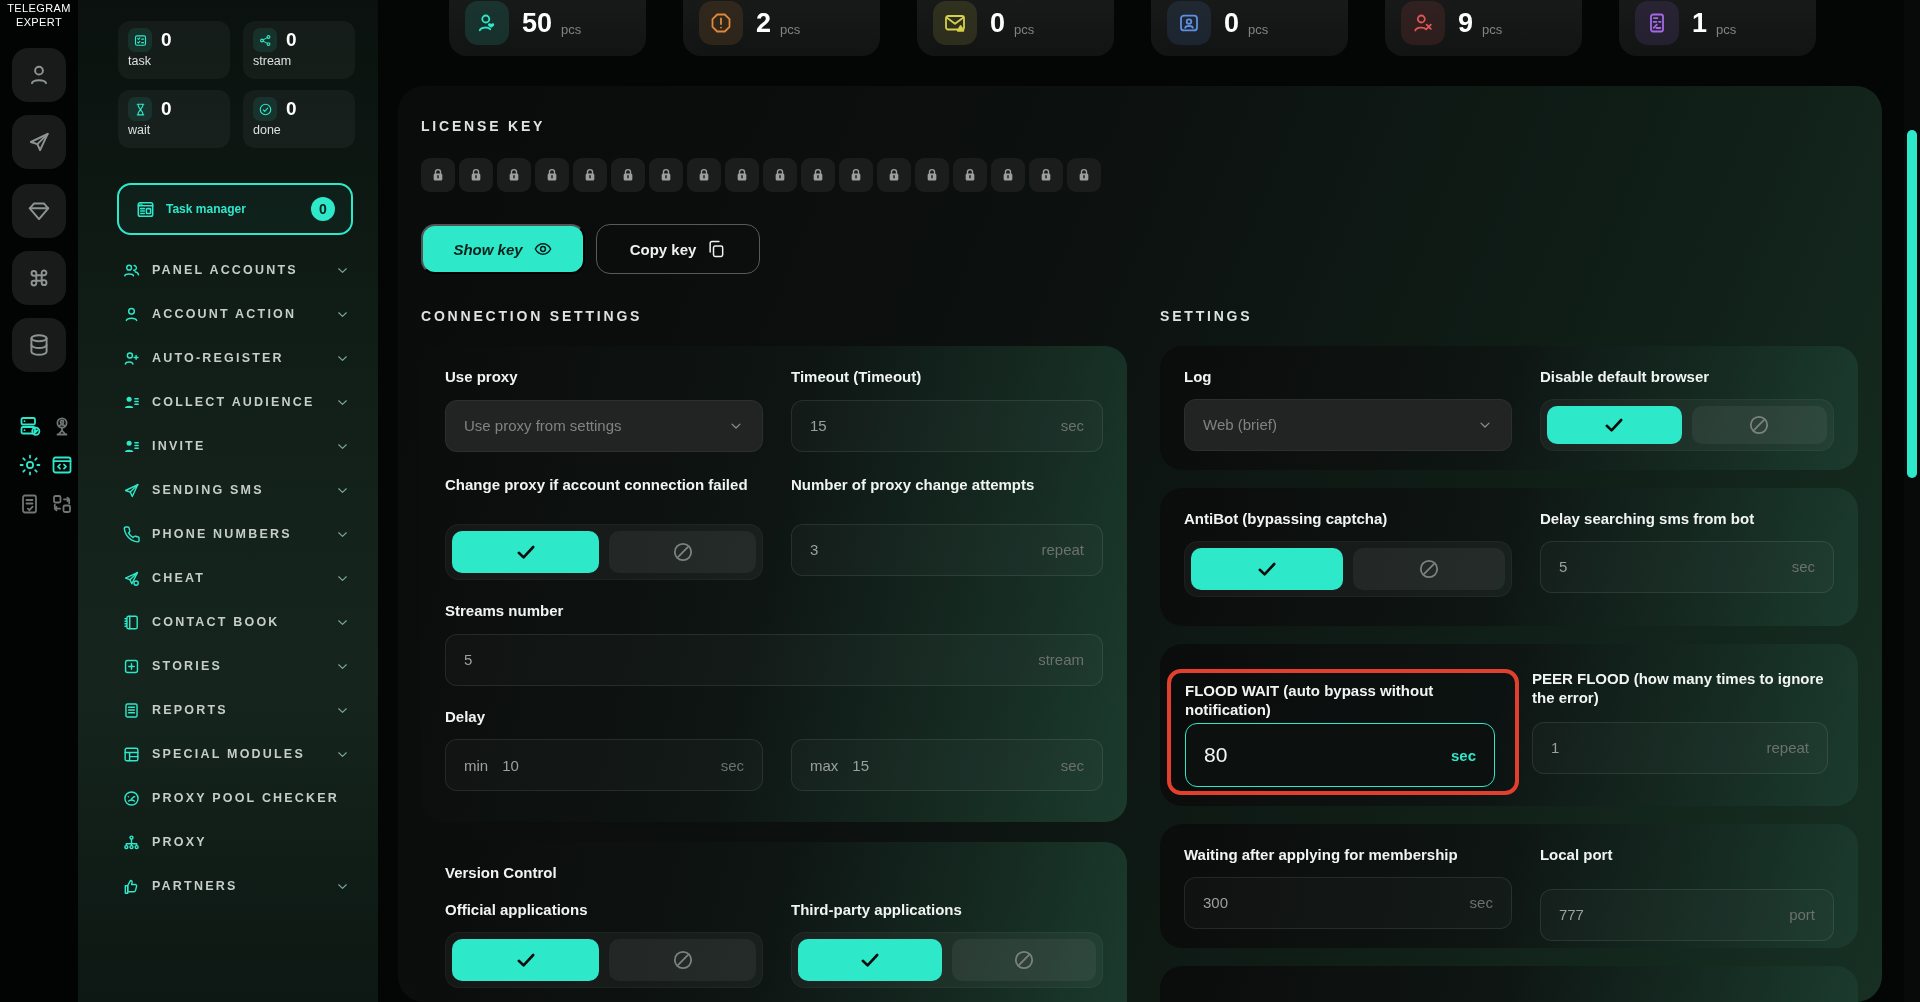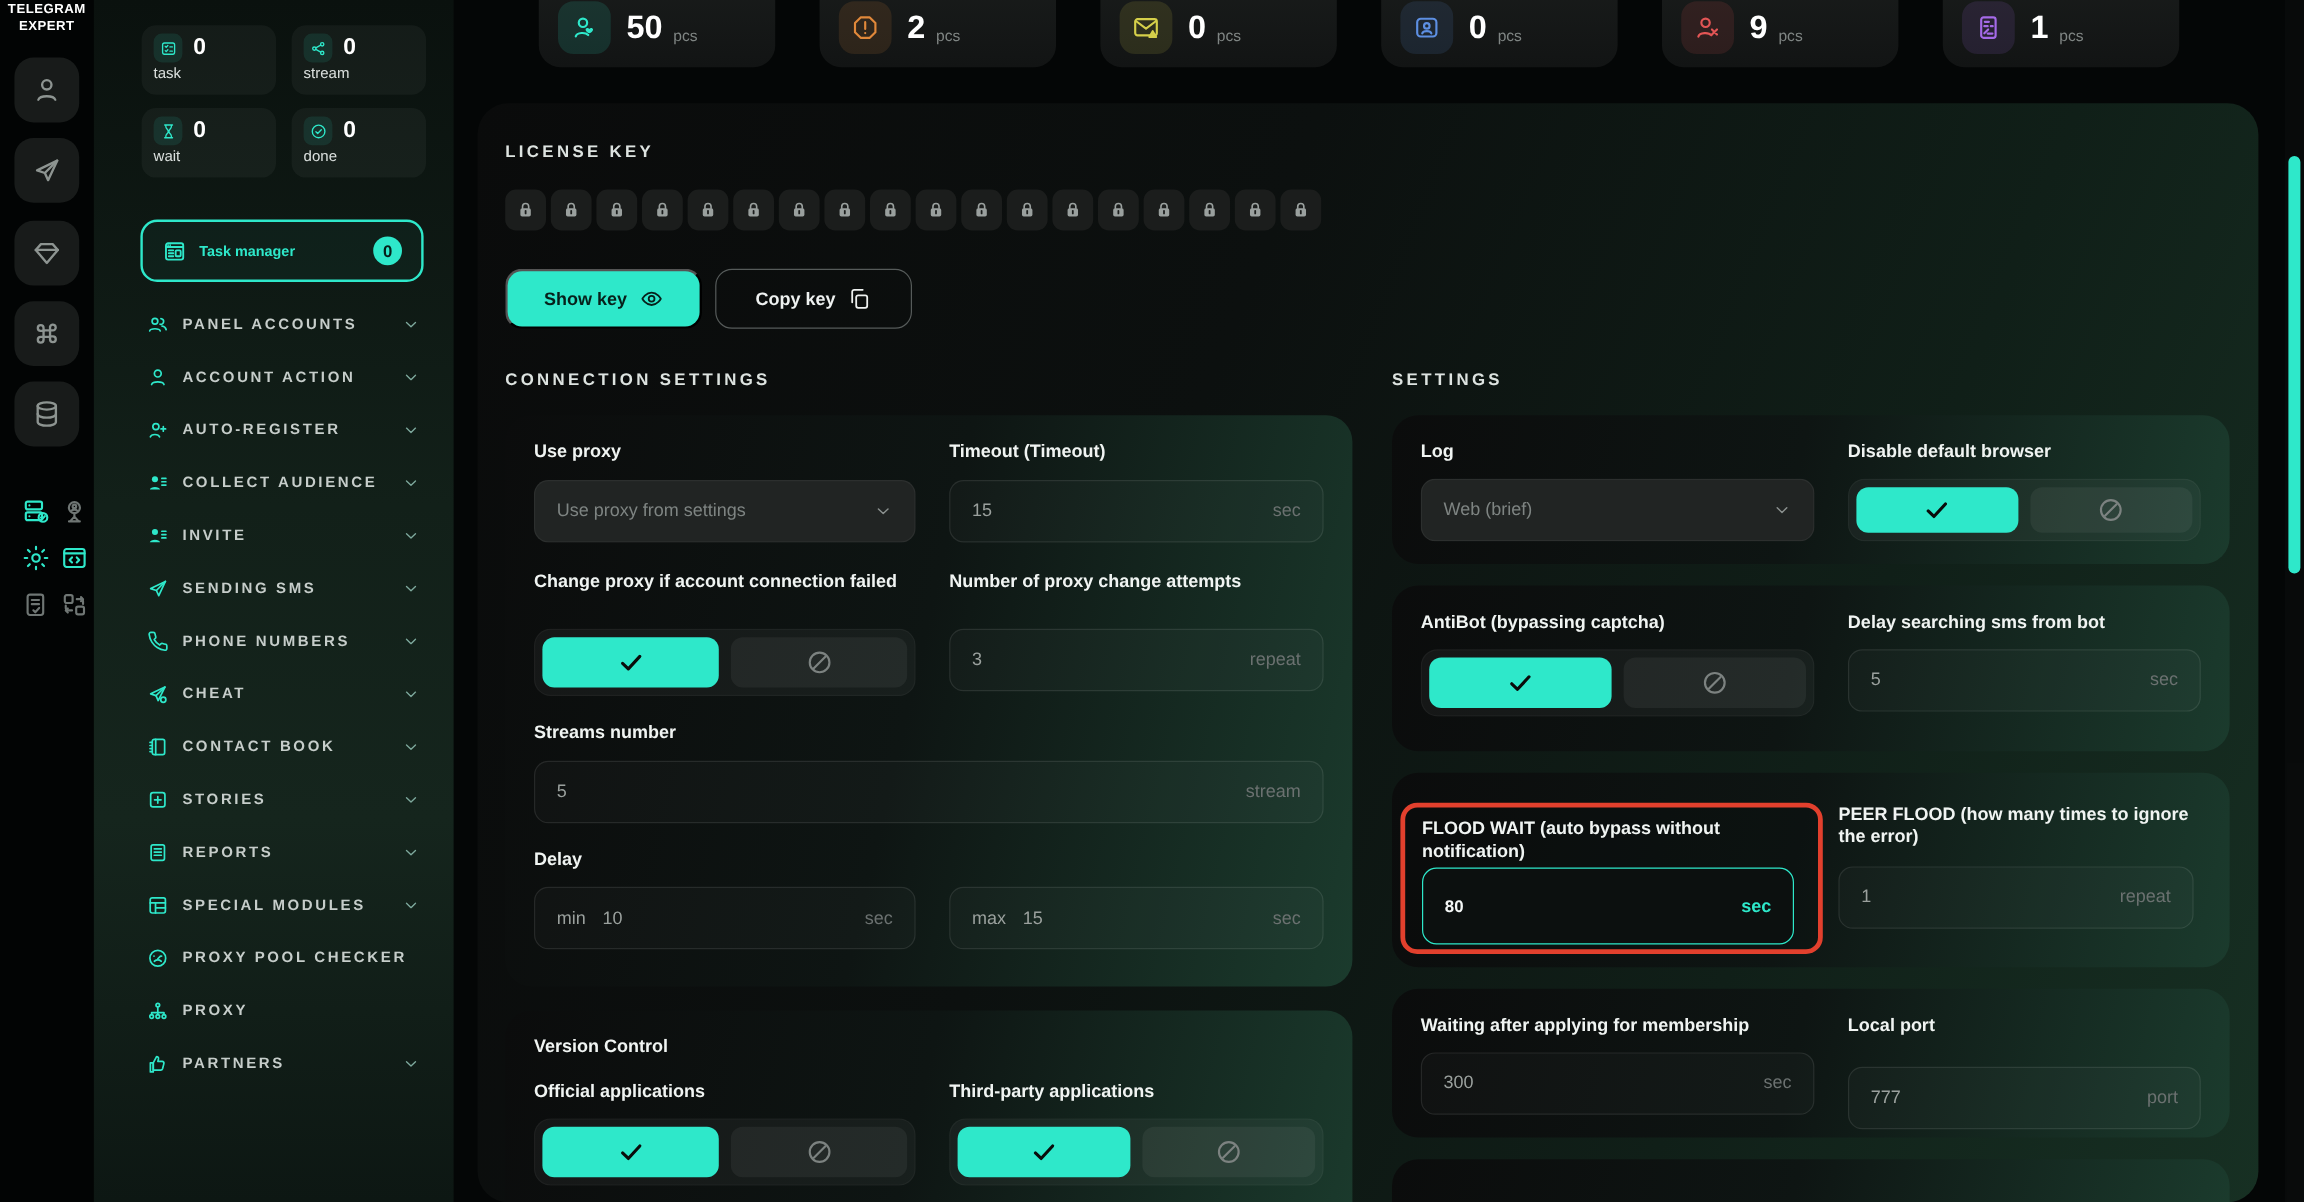--- a/index.html
+++ b/index.html
@@ -6,21 +6,21 @@
   body{width:1920px;height:1002px;overflow:hidden;position:relative;
        font-family:"Liberation Sans",sans-serif;color:#e8ecea;}
   .abs{position:absolute;}
   svg{display:block;}
   .ico{display:inline-flex;align-items:center;justify-content:center;}
   .ico svg{width:100%;height:100%;fill:none;stroke:currentColor;stroke-width:1.8;
            stroke-linecap:round;stroke-linejoin:round;}
 
   
   .rail{left:0;top:0;width:78px;height:1002px;background:#020404;z-index:30;}
-  .logo{left:0;top:2px;width:78px;text-align:center;font-weight:700;font-size:11px;
+  .logo{left:0;top:2px;width:78px;text-align:center;font-weight:400;font-size:11px;
         line-height:1.25;color:#fff;letter-spacing:.4px;}
   .rail-btn{left:12px;width:54px;height:54px;border-radius:16px;background:#181b1a;
             display:flex;align-items:center;justify-content:center;color:#8d9491;cursor:pointer;}
   .rail-btn .ico{width:26px;height:26px;}
   .mini{width:24px;height:24px;color:#6f7674;cursor:pointer;}
   .mini.active{color:#2ee8ca;}
 
   
   .sidebar{left:78px;top:0;width:300px;height:1002px;z-index:20;
     background:linear-gradient(180deg,#0a110e 0%,#122019 42%,#15251d 68%,#0d1713 100%);}
@@ -59,21 +59,21 @@
   .tc-unit{font-size:13px;color:#7f8583;line-height:58px;margin-left:-4px;}
 
   .sec-title{font-size:14px;font-weight:700;letter-spacing:2.8px;color:#dde3e0;}
   .lock-row{display:flex;gap:4px;}
   .lock-tile{width:34px;height:34px;border-radius:9px;background:#1b1d1c;
              display:flex;align-items:center;justify-content:center;color:#9aa09e;}
   .lock-tile .ico{width:18px;height:18px;}
   .btn{height:50px;border-radius:14px;display:flex;align-items:center;justify-content:center;
        gap:10px;font-size:15px;font-weight:700;box-sizing:border-box;cursor:pointer;}
   .btn .ico{width:20px;height:20px;}
-  .btn-primary{background:#2ee8ca;color:#07211b;}
+  .btn-primary{background:#2ee8ca;color:#07211b;font-style:italic;}
   .btn-ghost{border:1px solid #565b5a;color:#eef1f0;background:transparent;}
 
   .card{border-radius:22px;box-sizing:border-box;
     background:linear-gradient(103deg,#0b0c0c 0%,#0e1513 48%,#1b3b2d 100%);}
   .card.pad{padding:22px 24px;}
   .lbl{font-size:15px;font-weight:700;color:#f0f4f2;line-height:1.25;}
   .row{display:flex;gap:28px;}
   .col{display:flex;flex-direction:column;}
   .field,.select{height:52px;border-radius:12px;box-sizing:border-box;display:flex;
     align-items:center;padding:0 18px;font-size:15px;}
@@ -91,21 +91,21 @@
   .seg .ico svg{stroke-width:2.6;}
   .seg-on{background:#2ee8ca;color:#0a0c0b;}
   .seg-off{background:rgba(255,255,255,.055);color:#7c8280;}
   .seg-off .ico svg{stroke-width:1.8;}
 
   .flood-box{position:absolute;left:7px;top:25px;width:352px;height:126px;border:4px solid #e2402d;
     border-radius:14px;box-sizing:border-box;padding:9px 14px;background:rgba(8,10,10,.25);}
   .flood-input{position:absolute;left:14px;top:50px;width:310px;height:64px;border-radius:12px;
     border:1.5px solid #2ee8ca;background:#0c100f;display:flex;align-items:center;
     justify-content:space-between;padding:0 18px;box-sizing:border-box;}
-  .flood-input .v{font-size:14px;font-weight:700;color:#f4f7f6;}
+  .flood-input .v{font-size:21px;font-weight:400;color:#f4f7f6;}
   .flood-input .s{font-size:15px;font-weight:700;color:#2ee8ca;}
 
   .scroll-track{right:0;top:0;width:16px;height:1002px;background:rgba(255,255,255,.02);z-index:40;}
   .scroll-thumb{right:3px;top:130px;width:10px;height:348px;border-radius:5px;background:#2ee8ca;
                 z-index:41;cursor:grab;}
 </style>
 </head>
 <body>
 
 <div class="abs main-panel">

